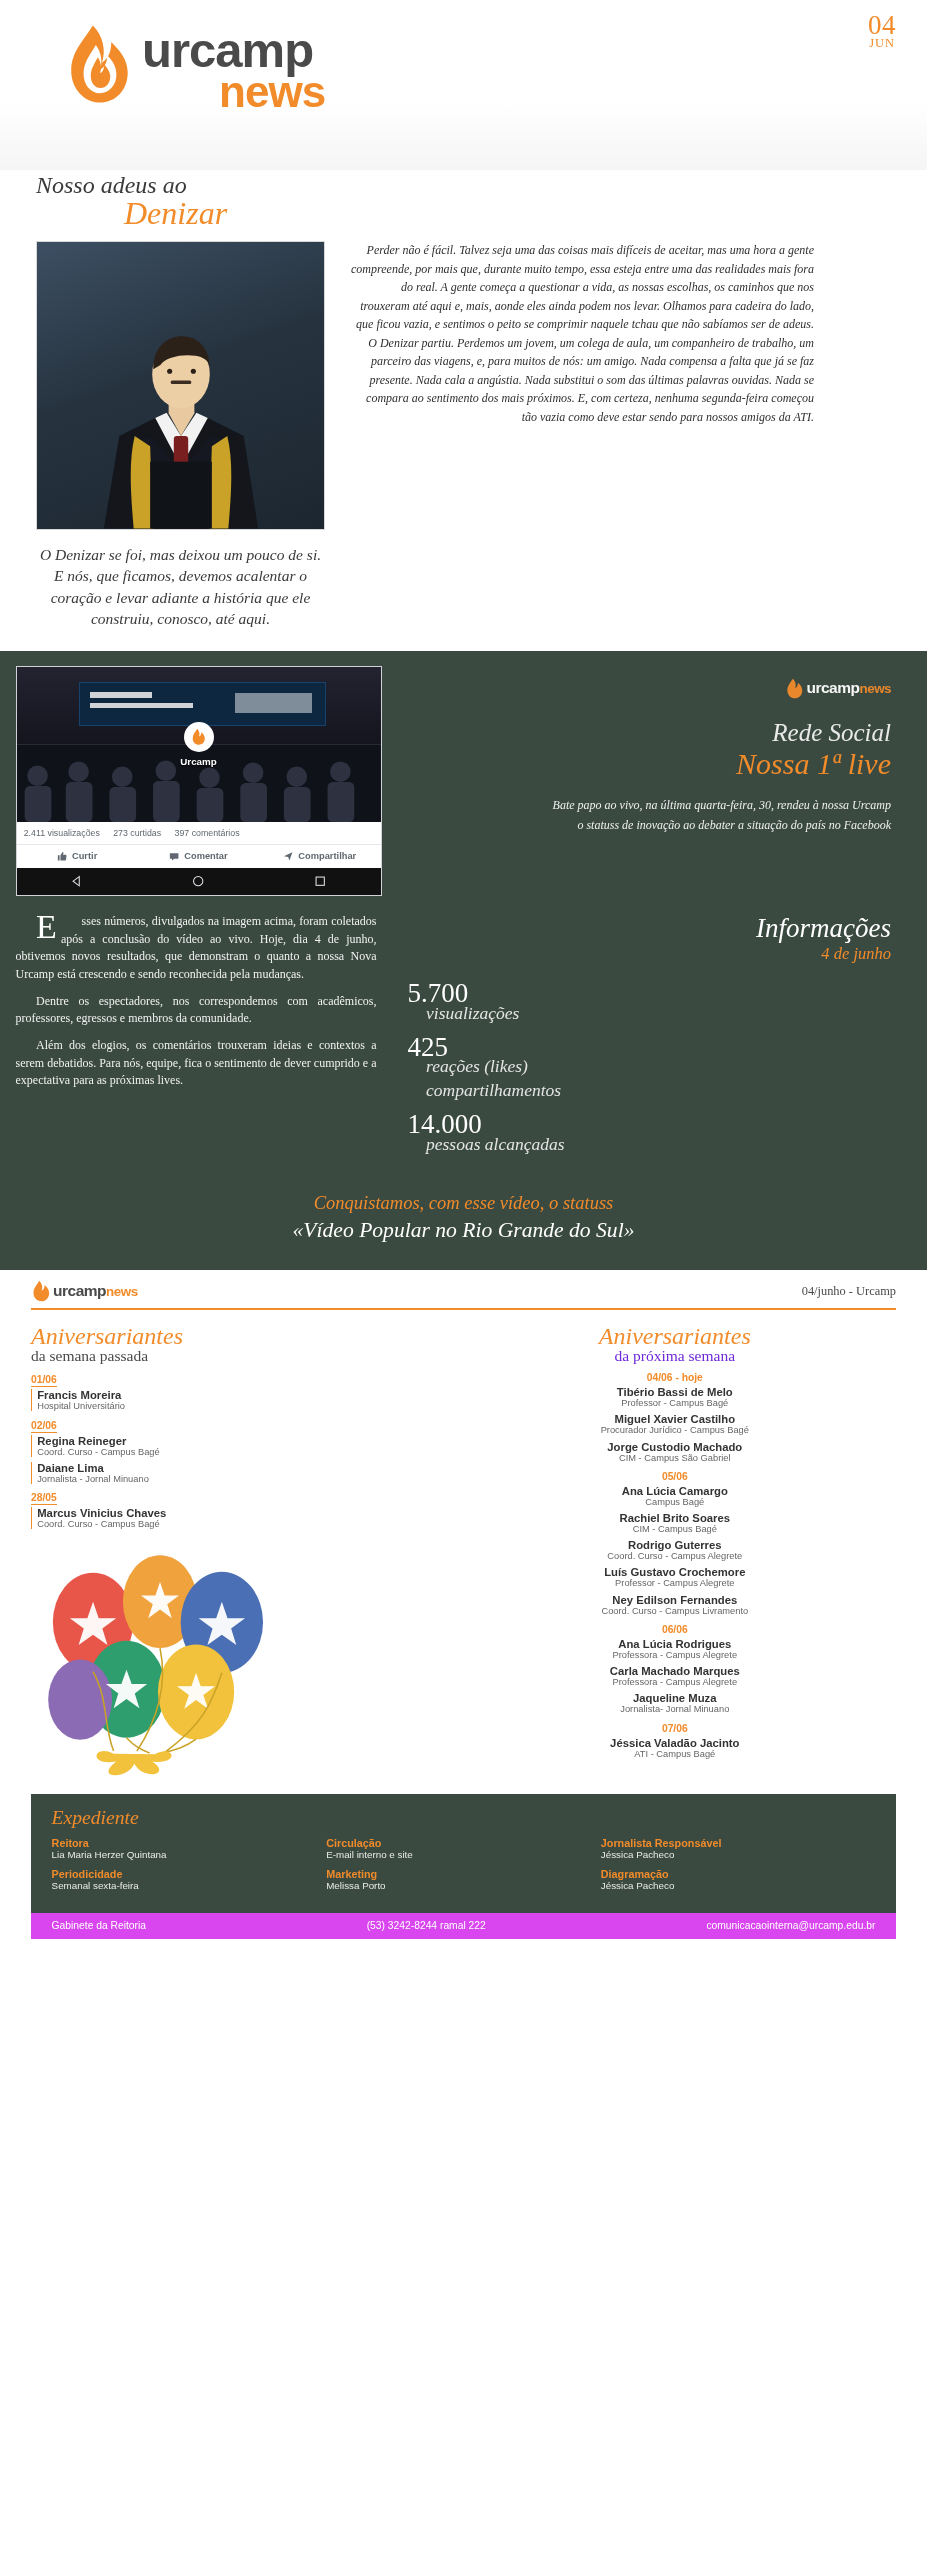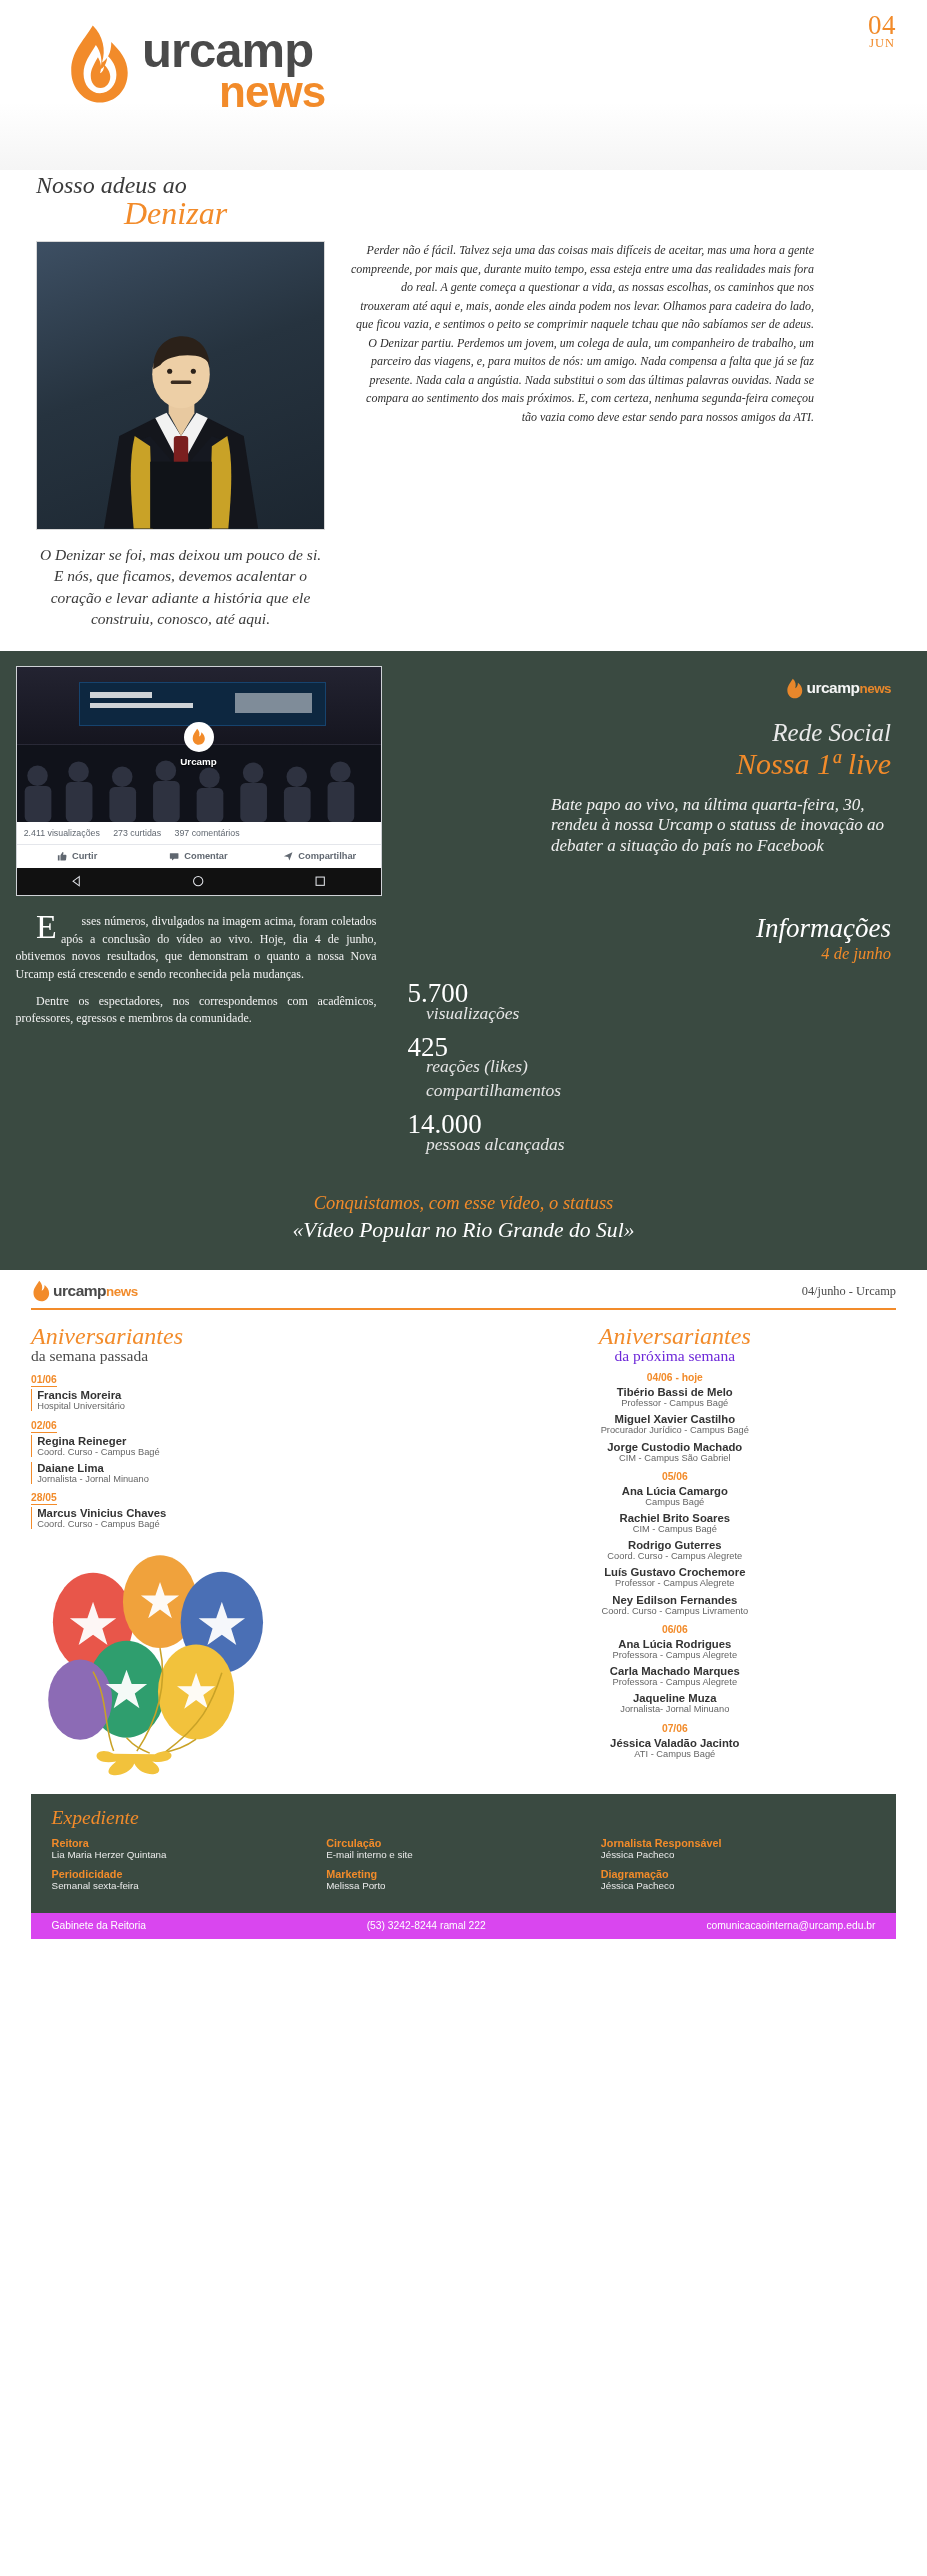--- a/index.html
+++ b/index.html
@@ -166,22 +166,22 @@
   .soc-h1 {
     font-family:"Liberation Serif", serif; font-style:italic;
     font-size: 25px; color:#e9e9e9; line-height:29px;
   }
   .soc-h2 {
     font-family:"Liberation Serif", serif; font-style:italic;
     font-size: 30px; color:#f28b2a; line-height:33px; margin-bottom: 14.4px;
   }
   .soc-p {
     font-family:"Liberation Serif", serif; font-style:italic;
-    font-size: 17px; line-height:20.6px; color:#f0f0f0;
-    max-width:340px; margin-left:auto; text-align:left;
+    font-size: 12px; line-height:20.6px; color:#f0f0f0;
+    max-width:340px; margin-left:auto; text-align:right;
   }
 
   .social-bottom { display:flex; padding: 17.5px 36px 24px 15.5px; }
   .soc-text {
     width: 361px;
     font-family:"Liberation Serif", serif;
     font-size: 12px; line-height: 17.5px; color:#f2f2f2;
     text-align: justify;
   }
   .soc-text p { margin-bottom: 9.3px; text-indent: 20.6px; }
@@ -420,20 +420,21 @@
         <div class="soc-h1">Rede Social</div>
         <div class="soc-h2">Nossa 1ª live</div>
         <div class="soc-p">Bate papo ao vivo, na última quarta-feira, 30, rendeu à nossa Urcamp o statuss de inovação ao debater a situação do país no Facebook</div>
       </div>
     </div>
 
     <div class="social-bottom">
       <div class="soc-text">
         <p><span class="dropcap">E</span><span>sses números, divulgados na imagem acima, foram coletados após a conclusão do vídeo ao vivo. Hoje, dia 4 de junho, obtivemos novos resultados, que demonstram o quanto a nossa Nova Urcamp está crescendo e sendo reconhecida pela mudanças.</span></p>
         <p>Dentre os espectadores, nos correspondemos com acadêmicos, professores, egressos e membros da comunidade.</p>
+        <p>Além dos elogios, os comentários trouxeram ideias e contextos a serem debatidos. Para nós, equipe, fica o sentimento de dever cumprido e a expectativa para as próximas lives.</p>
       </div>
       <div class="soc-nums">
         <div class="info-h1">Informações</div>
         <div class="info-h2">4 de junho</div>
         <div class="stat">
           <div class="n">5.700</div>
           <div class="l">visualizações</div>
         </div>
         <div class="stat">
           <div class="n">425</div>

